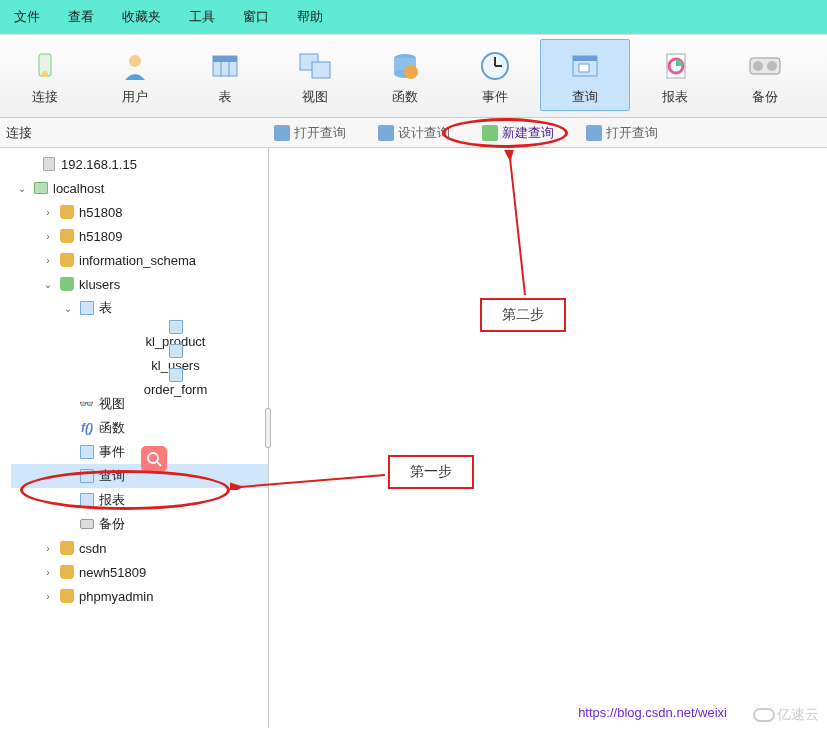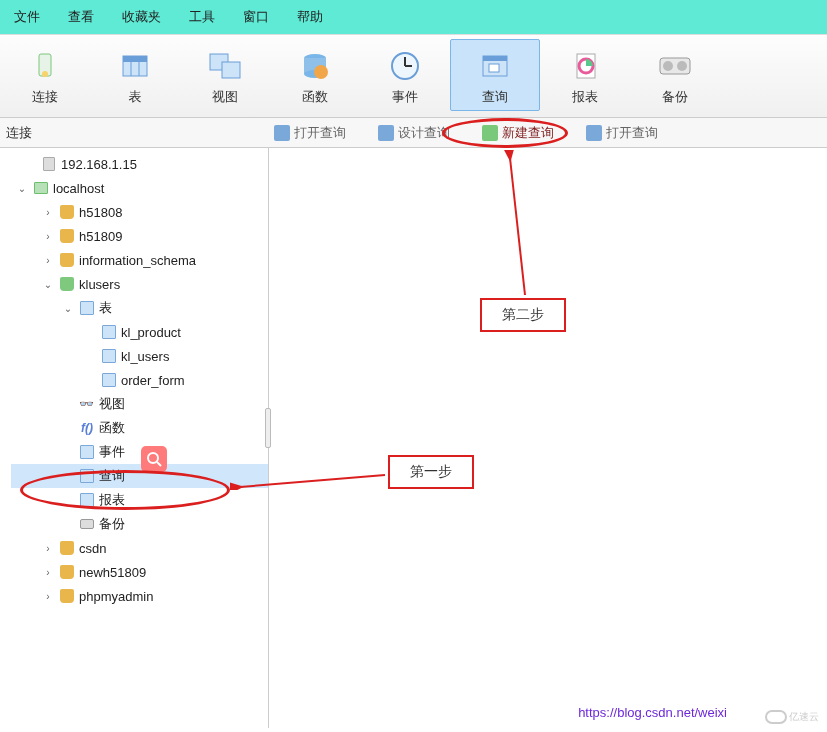--- a/index.html
+++ b/index.html
@@ -27,38 +27,38 @@
     
     .tree-node { display: flex; align-items: center; height: 24px; padding-left: 4px; cursor: pointer; white-space: nowrap; }
     .tree-node.selected { background: #cfe6fb; }
     .tree-toggle { width: 14px; text-align: center; color: #666; font-size: 10px; user-select: none; }
     .tree-icon { width: 18px; height: 18px; margin: 0 3px; display: inline-flex; align-items: center; justify-content: center; }
     .tree-label { color: #222; font-size: 13px; }
     
     .indent-1 { padding-left: 12px; }
     .indent-2 { padding-left: 30px; }
     .indent-3 { padding-left: 50px; }
-    .indent-4 { padding-left: 72px; }
+    .indent-4 { padding-left: 72px; flex-direction: column; }
     
     .db-icon { width: 14px; height: 14px; background: #7ec97e; border-radius: 2px 2px 4px 4px; }
     .db-icon.gold { background: #e8b64a; }
     .tbl-icon { width: 14px; height: 14px; background: #cde3f8; border: 1px solid #7aa8d8; border-radius: 1px; }
     .svr-icon { width: 12px; height: 14px; background: #ddd; border: 1px solid #aaa; border-radius: 1px; }
     .pc-icon { width: 14px; height: 12px; background: #b8e0b8; border: 1px solid #6bbf6b; border-radius: 1px; }
     .glasses { font-size: 12px; color: #7a7a7a; font-weight: bold; }
     .fn-txt { font-size: 12px; color: #5a7fd8; font-style: italic; font-weight: bold; }
     
     
     .annotation-box { position: absolute; border: 2px solid #db1f1f; background: #fff; padding: 6px 20px; font-size: 14px; color: #333; pointer-events: none; }
     .red-ellipse { position: absolute; border: 3px solid #db1f1f; border-radius: 50%; pointer-events: none; }
     
     .search-badge { position: absolute; width: 26px; height: 26px; background: #ff7a7a; border-radius: 5px; display: flex; align-items: center; justify-content: center; color: #fff; left: 130px; top: 298px; }
     
     .watermark-text { position: absolute; right: 100px; bottom: 12px; color: #6d28d9; font-size: 13px; pointer-events: none; }
-    .watermark-logo { position: absolute; right: 8px; bottom: 8px; color: #ccc; font-size: 10px; display: flex; align-items: center; gap: 2px; pointer-events: none; }
+    .watermark-logo { position: absolute; right: 8px; bottom: 8px; color: #ccc; font-size: 14px; display: flex; align-items: center; gap: 2px; pointer-events: none; }
     .cloud-shape { width: 22px; height: 14px; border: 2px solid #ccc; border-radius: 8px; position: relative; }
     
     .splitter-handle { position: absolute; left: 254px; top: 260px; width: 6px; height: 40px; background: #eee; border: 1px solid #bbb; border-radius: 2px; }
     
     svg.arrow { position: absolute; pointer-events: none; }
   </style>
 </head>
 <body>
 
 <div class="menubar">
@@ -76,20 +76,29 @@
         <svg width="32" height="32">
           <rect x="10" y="4" width="12" height="22" rx="2" fill="#e8f3e8" stroke="#7bc87b"></rect>
           <circle cx="16" cy="24" r="3" fill="#f7d36a"></circle>
         </svg>
       </div>
       <span>连接</span>
     </div>
   <div class="tool-btn">
       <div class="icon-slot">
         <svg width="32" height="32">
+          <circle cx="16" cy="11" r="6" fill="#f8cf8a"></circle>
+          <path d="M6 30 Q16 18 26 30 Z" fill="#5aa0e0"></path>
+        </svg>
+      </div>
+      <span>用户</span>
+    </div>
+  <div class="tool-btn">
+      <div class="icon-slot">
+        <svg width="32" height="32">
           <rect x="4" y="6" width="24" height="20" fill="#cde3f8" stroke="#6a9ed8"></rect>
           <rect x="4" y="6" width="24" height="6" fill="#6a9ed8"></rect>
           <line x1="12" y1="6" x2="12" y2="26" stroke="#6a9ed8"></line>
           <line x1="20" y1="6" x2="20" y2="26" stroke="#6a9ed8"></line>
         </svg>
       </div>
       <span>表</span>
     </div>
   <div class="tool-btn">
       <div class="icon-slot">
@@ -159,21 +168,21 @@
     <div class="sub-action">
         <span class="sub-icon"></span>
         <span>打开查询</span>
       </div>
     <div class="sub-action">
         <span class="sub-icon"></span>
         <span>设计查询</span>
       </div>
     <div class="sub-action new-query">
         <span class="sub-icon" style="background:#7ac87a"></span>
-        <span style="color:#7f1d1d">新建查询</span>
+        <span style="color:#4c1d95">新建查询</span>
       </div>
     <div class="sub-action">
         <span class="sub-icon"></span>
         <span>打开查询</span>
       </div>
   </div>
 </div>
 
 <div class="body-area">
   <div class="sidebar">

